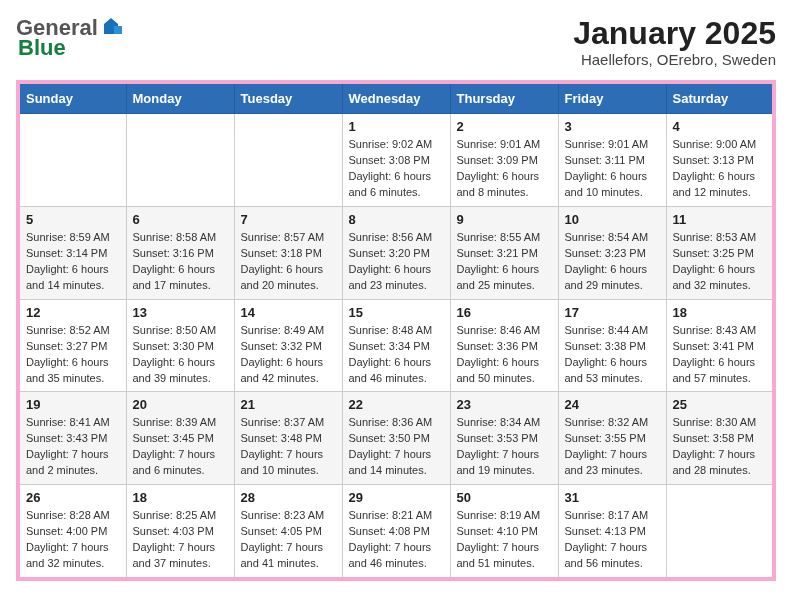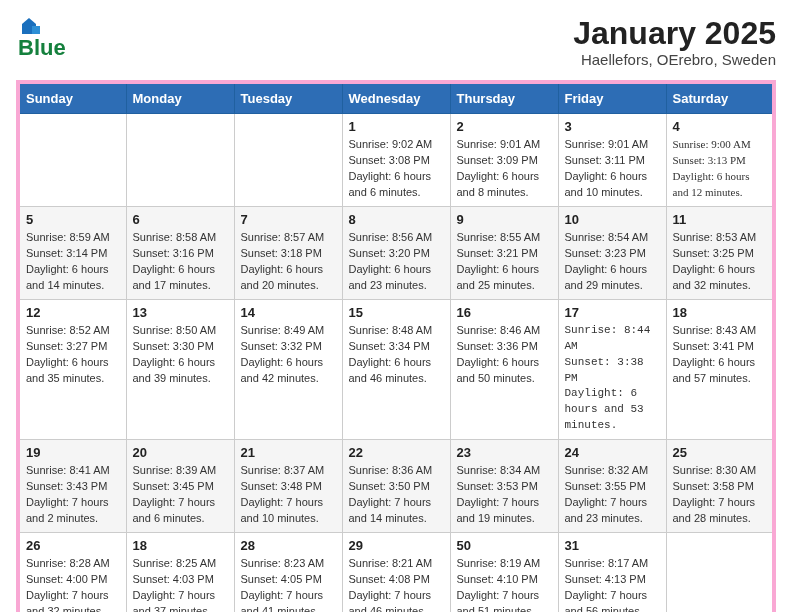--- a/index.html
+++ b/index.html
@@ -79,20 +79,21 @@
       color: #333;
     }
     .empty-cell { background: #fff !important; }
   </style>
 </head>
 <body>
 
 <div class="header">
   <div class="logo">
     <div style="display:flex; align-items:center;">
+      <span class="logo-text logo-general">General</span>
       <svg width="22" height="22" viewBox="0 0 22 22" style="margin-left:2px; margin-bottom:2px;">
         <polygon points="4,18 18,18 18,8 11,2 4,8" fill="#1a6fbd"></polygon>
         <polygon points="14,18 22,18 22,10 14,10" fill="#2d8fd5"></polygon>
       </svg>
     </div>
     <span class="logo-text logo-blue" style="margin-top:-4px; margin-left:2px;">Blue</span>
   </div>
   <div class="title-block">
     <div class="month-title">January 2025</div>
     <div class="location-title">Haellefors, OErebro, Sweden</div>
@@ -129,21 +130,21 @@
 Daylight: 6 hours and 8 minutes.</div>
         </td>
         <td>
           <span class="day-num">3</span>
           <div class="day-info" style="white-space: pre-line;">Sunrise: 9:01 AM
 Sunset: 3:11 PM
 Daylight: 6 hours and 10 minutes.</div>
         </td>
         <td>
           <span class="day-num">4</span>
-          <div class="day-info" style="white-space: pre-line; font-family: Liberation Serif, serif;">Sunrise: 9:00 AM
+          <div class="day-info" style="white-space: pre-line;">Sunrise: 9:00 AM
 Sunset: 3:13 PM
 Daylight: 6 hours and 12 minutes.</div>
         </td>
       </tr>
       <tr>
         <td>
           <span class="day-num">5</span>
           <div class="day-info" style="white-space: pre-line;">Sunrise: 8:59 AM
 Sunset: 3:14 PM
 Daylight: 6 hours and 14 minutes.</div>
@@ -211,21 +212,21 @@
 Daylight: 6 hours and 46 minutes.</div>
         </td>
         <td>
           <span class="day-num">16</span>
           <div class="day-info" style="white-space: pre-line;">Sunrise: 8:46 AM
 Sunset: 3:36 PM
 Daylight: 6 hours and 50 minutes.</div>
         </td>
         <td>
           <span class="day-num">17</span>
-          <div class="day-info" style="white-space: pre-line; font-family: Liberation Mono, monospace;">Sunrise: 8:44 AM
+          <div class="day-info" style="white-space: pre-line;">Sunrise: 8:44 AM
 Sunset: 3:38 PM
 Daylight: 6 hours and 53 minutes.</div>
         </td>
         <td>
           <span class="day-num">18</span>
           <div class="day-info" style="white-space: pre-line;">Sunrise: 8:43 AM
 Sunset: 3:41 PM
 Daylight: 6 hours and 57 minutes.</div>
         </td>
       </tr>

